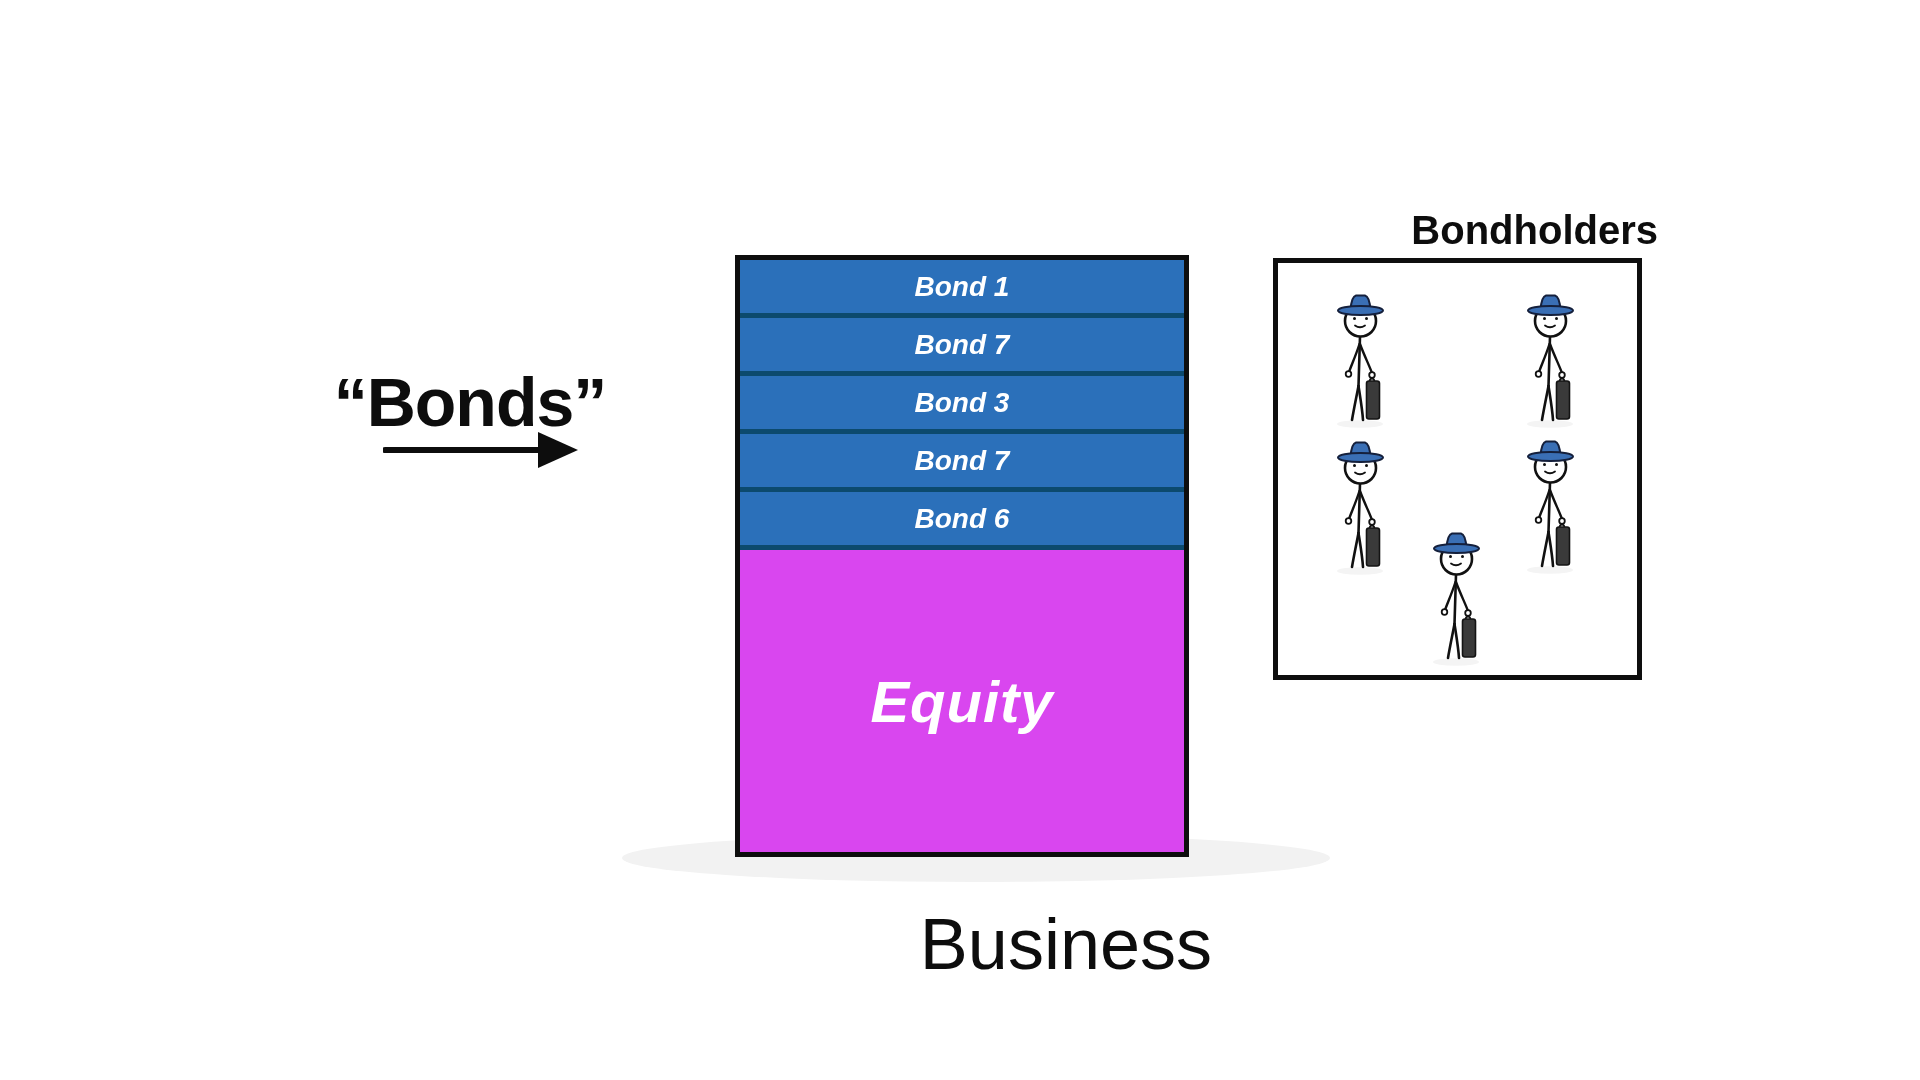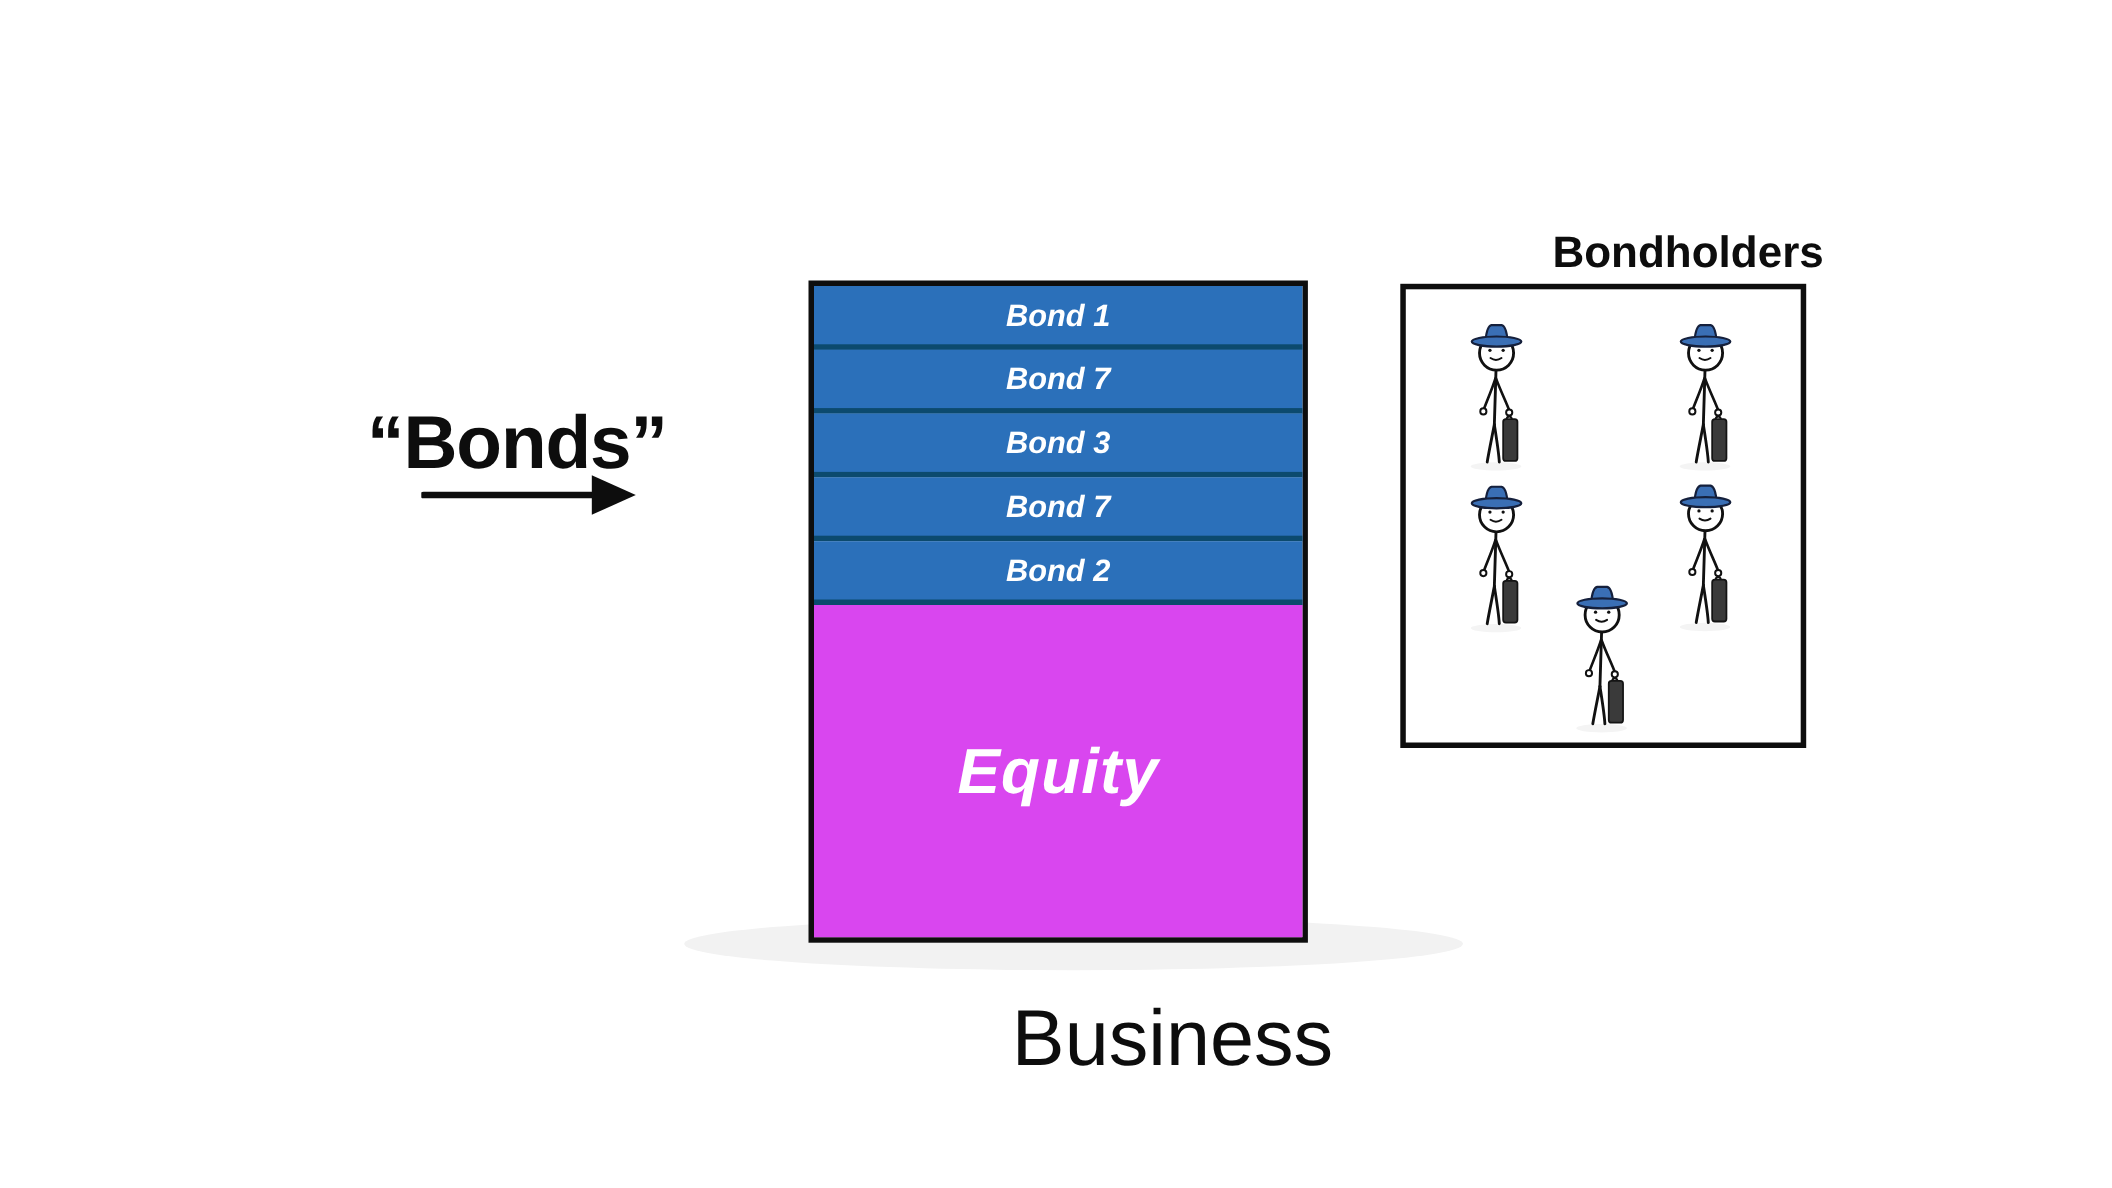--- a/index.html
+++ b/index.html
@@ -152,21 +152,21 @@
     <div class="bond-bar">
       <span>Bond 7</span>
     </div>
     <div class="bond-bar">
       <span>Bond 3</span>
     </div>
     <div class="bond-bar">
       <span>Bond 7</span>
     </div>
     <div class="bond-bar">
-      <span>Bond 2</span>
+      <span>Bond 6</span>
     </div>
     <div class="equity-block">
       <span>Equity</span>
     </div>
   </div>
 
   <div class="business-caption">Business</div>
 
   <div class="bondholders-title">Bondholders</div>
 

